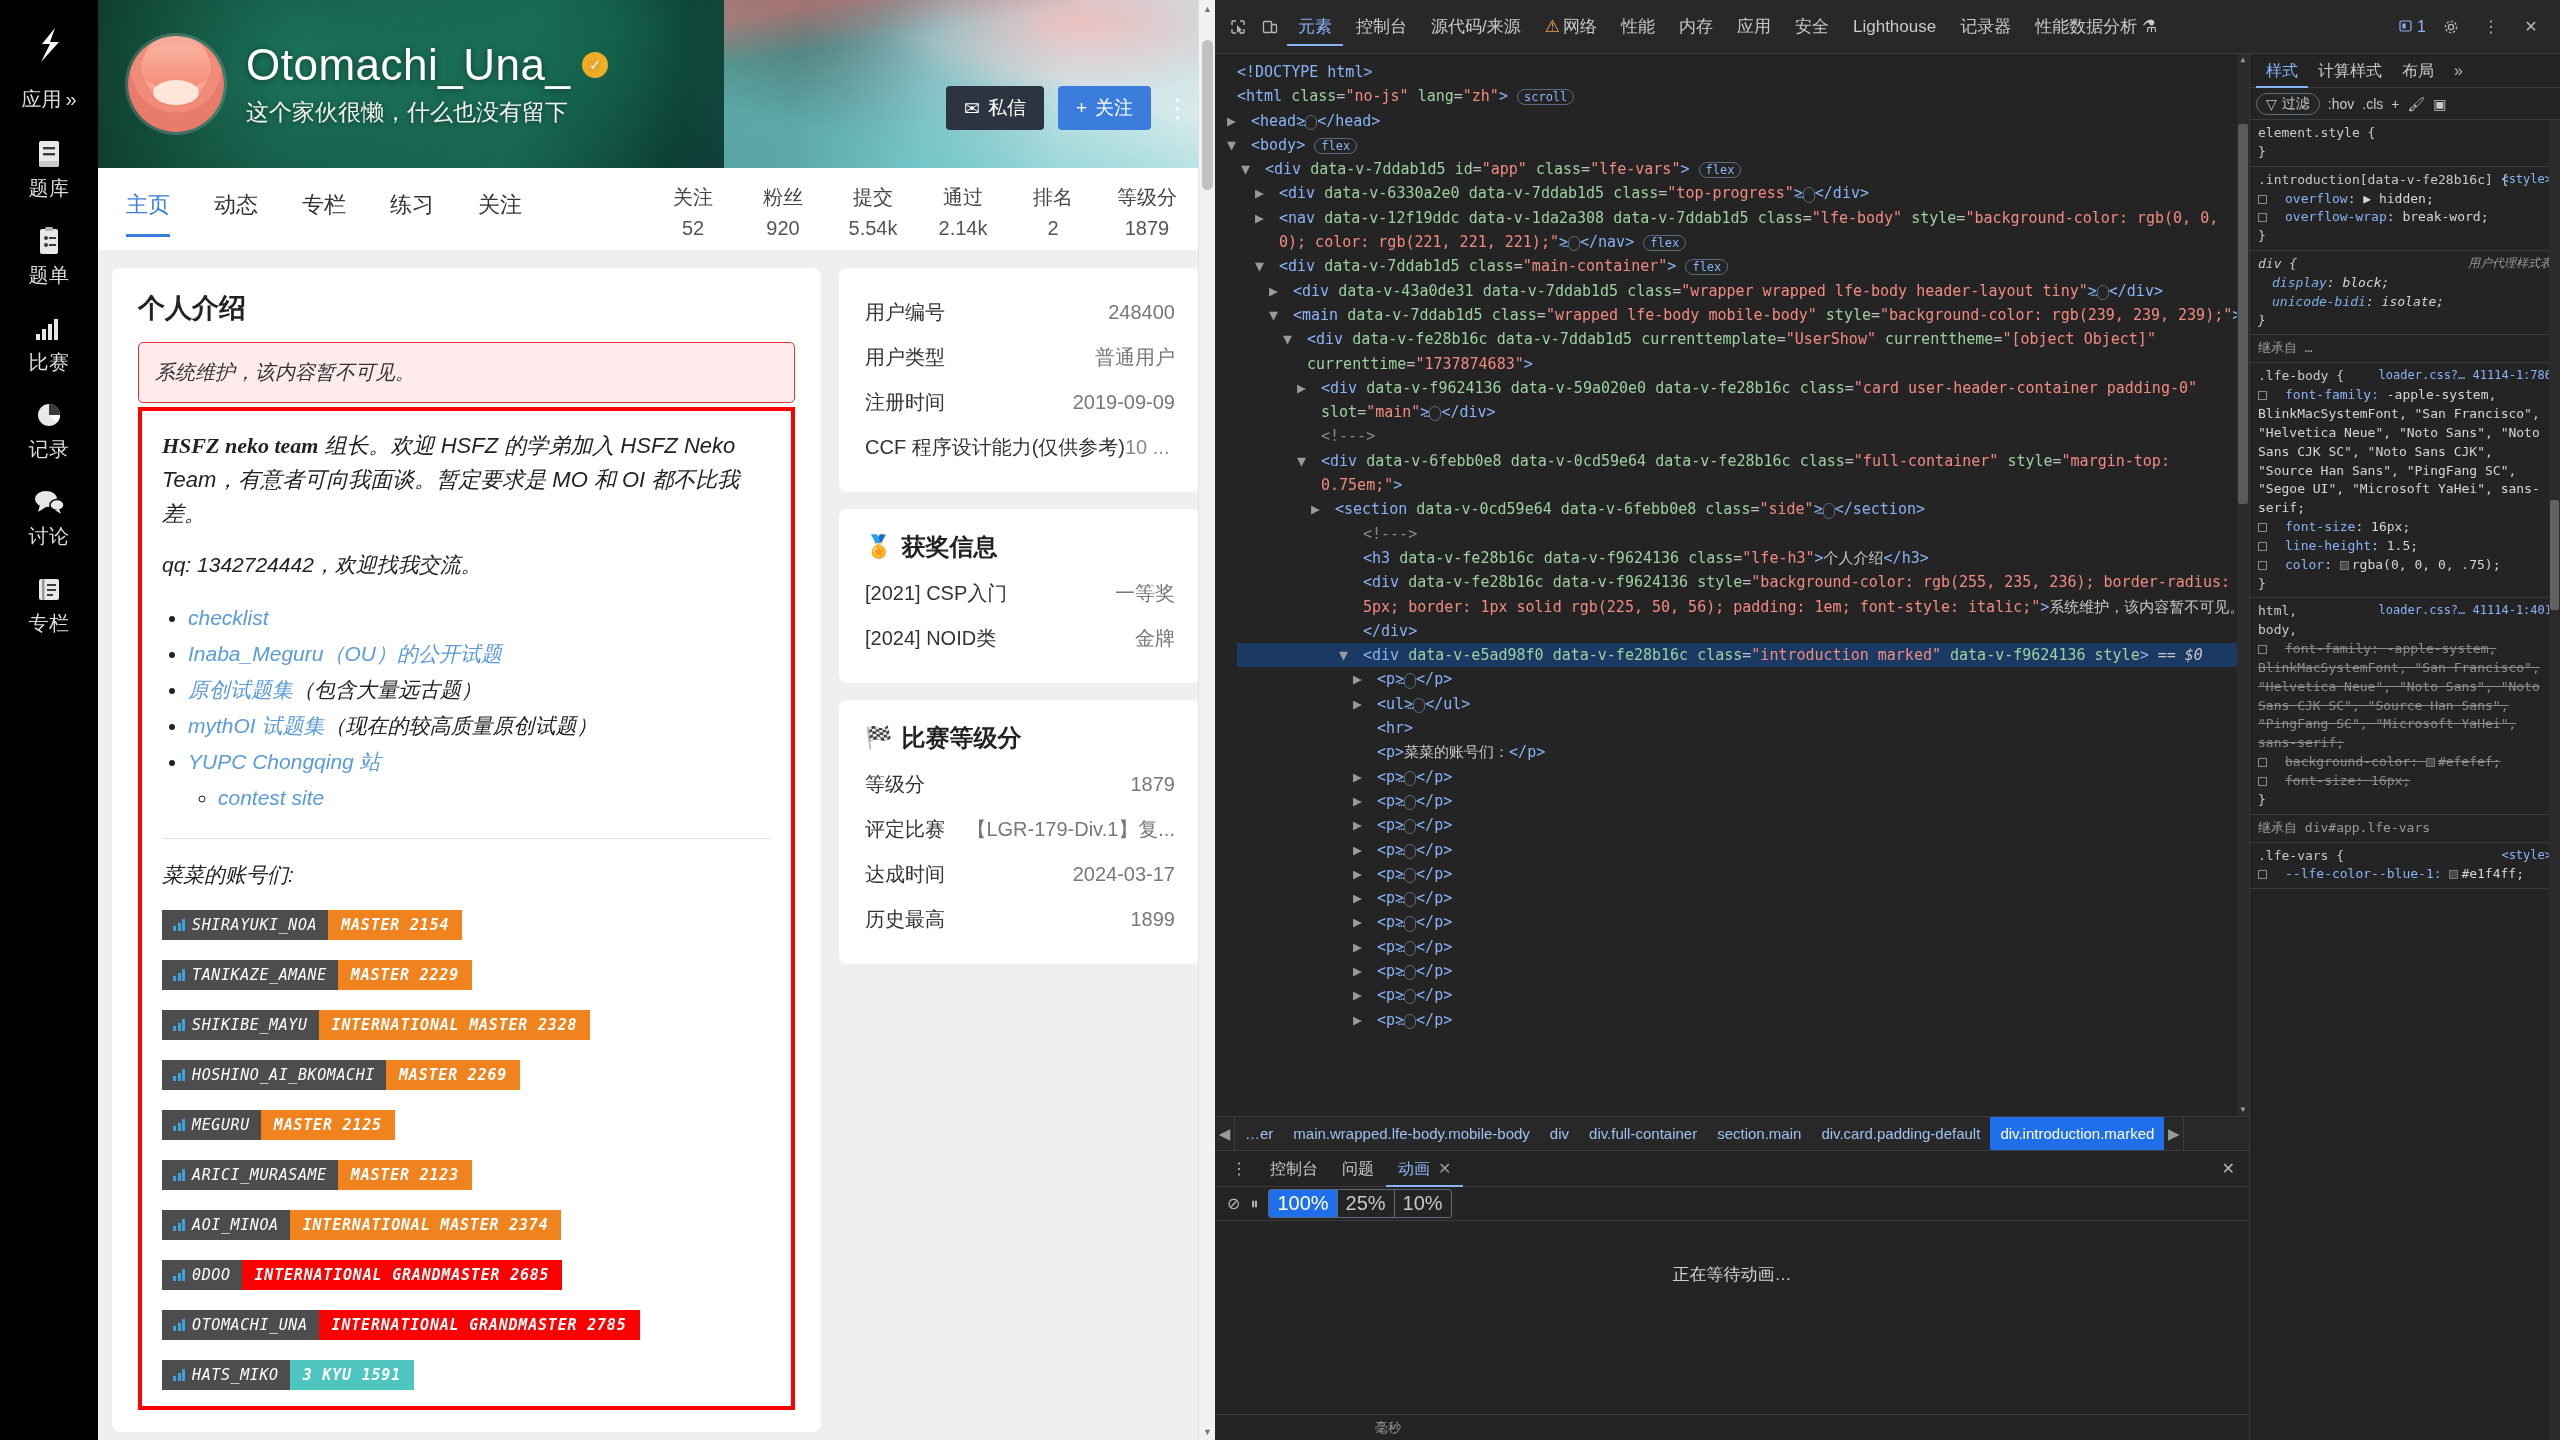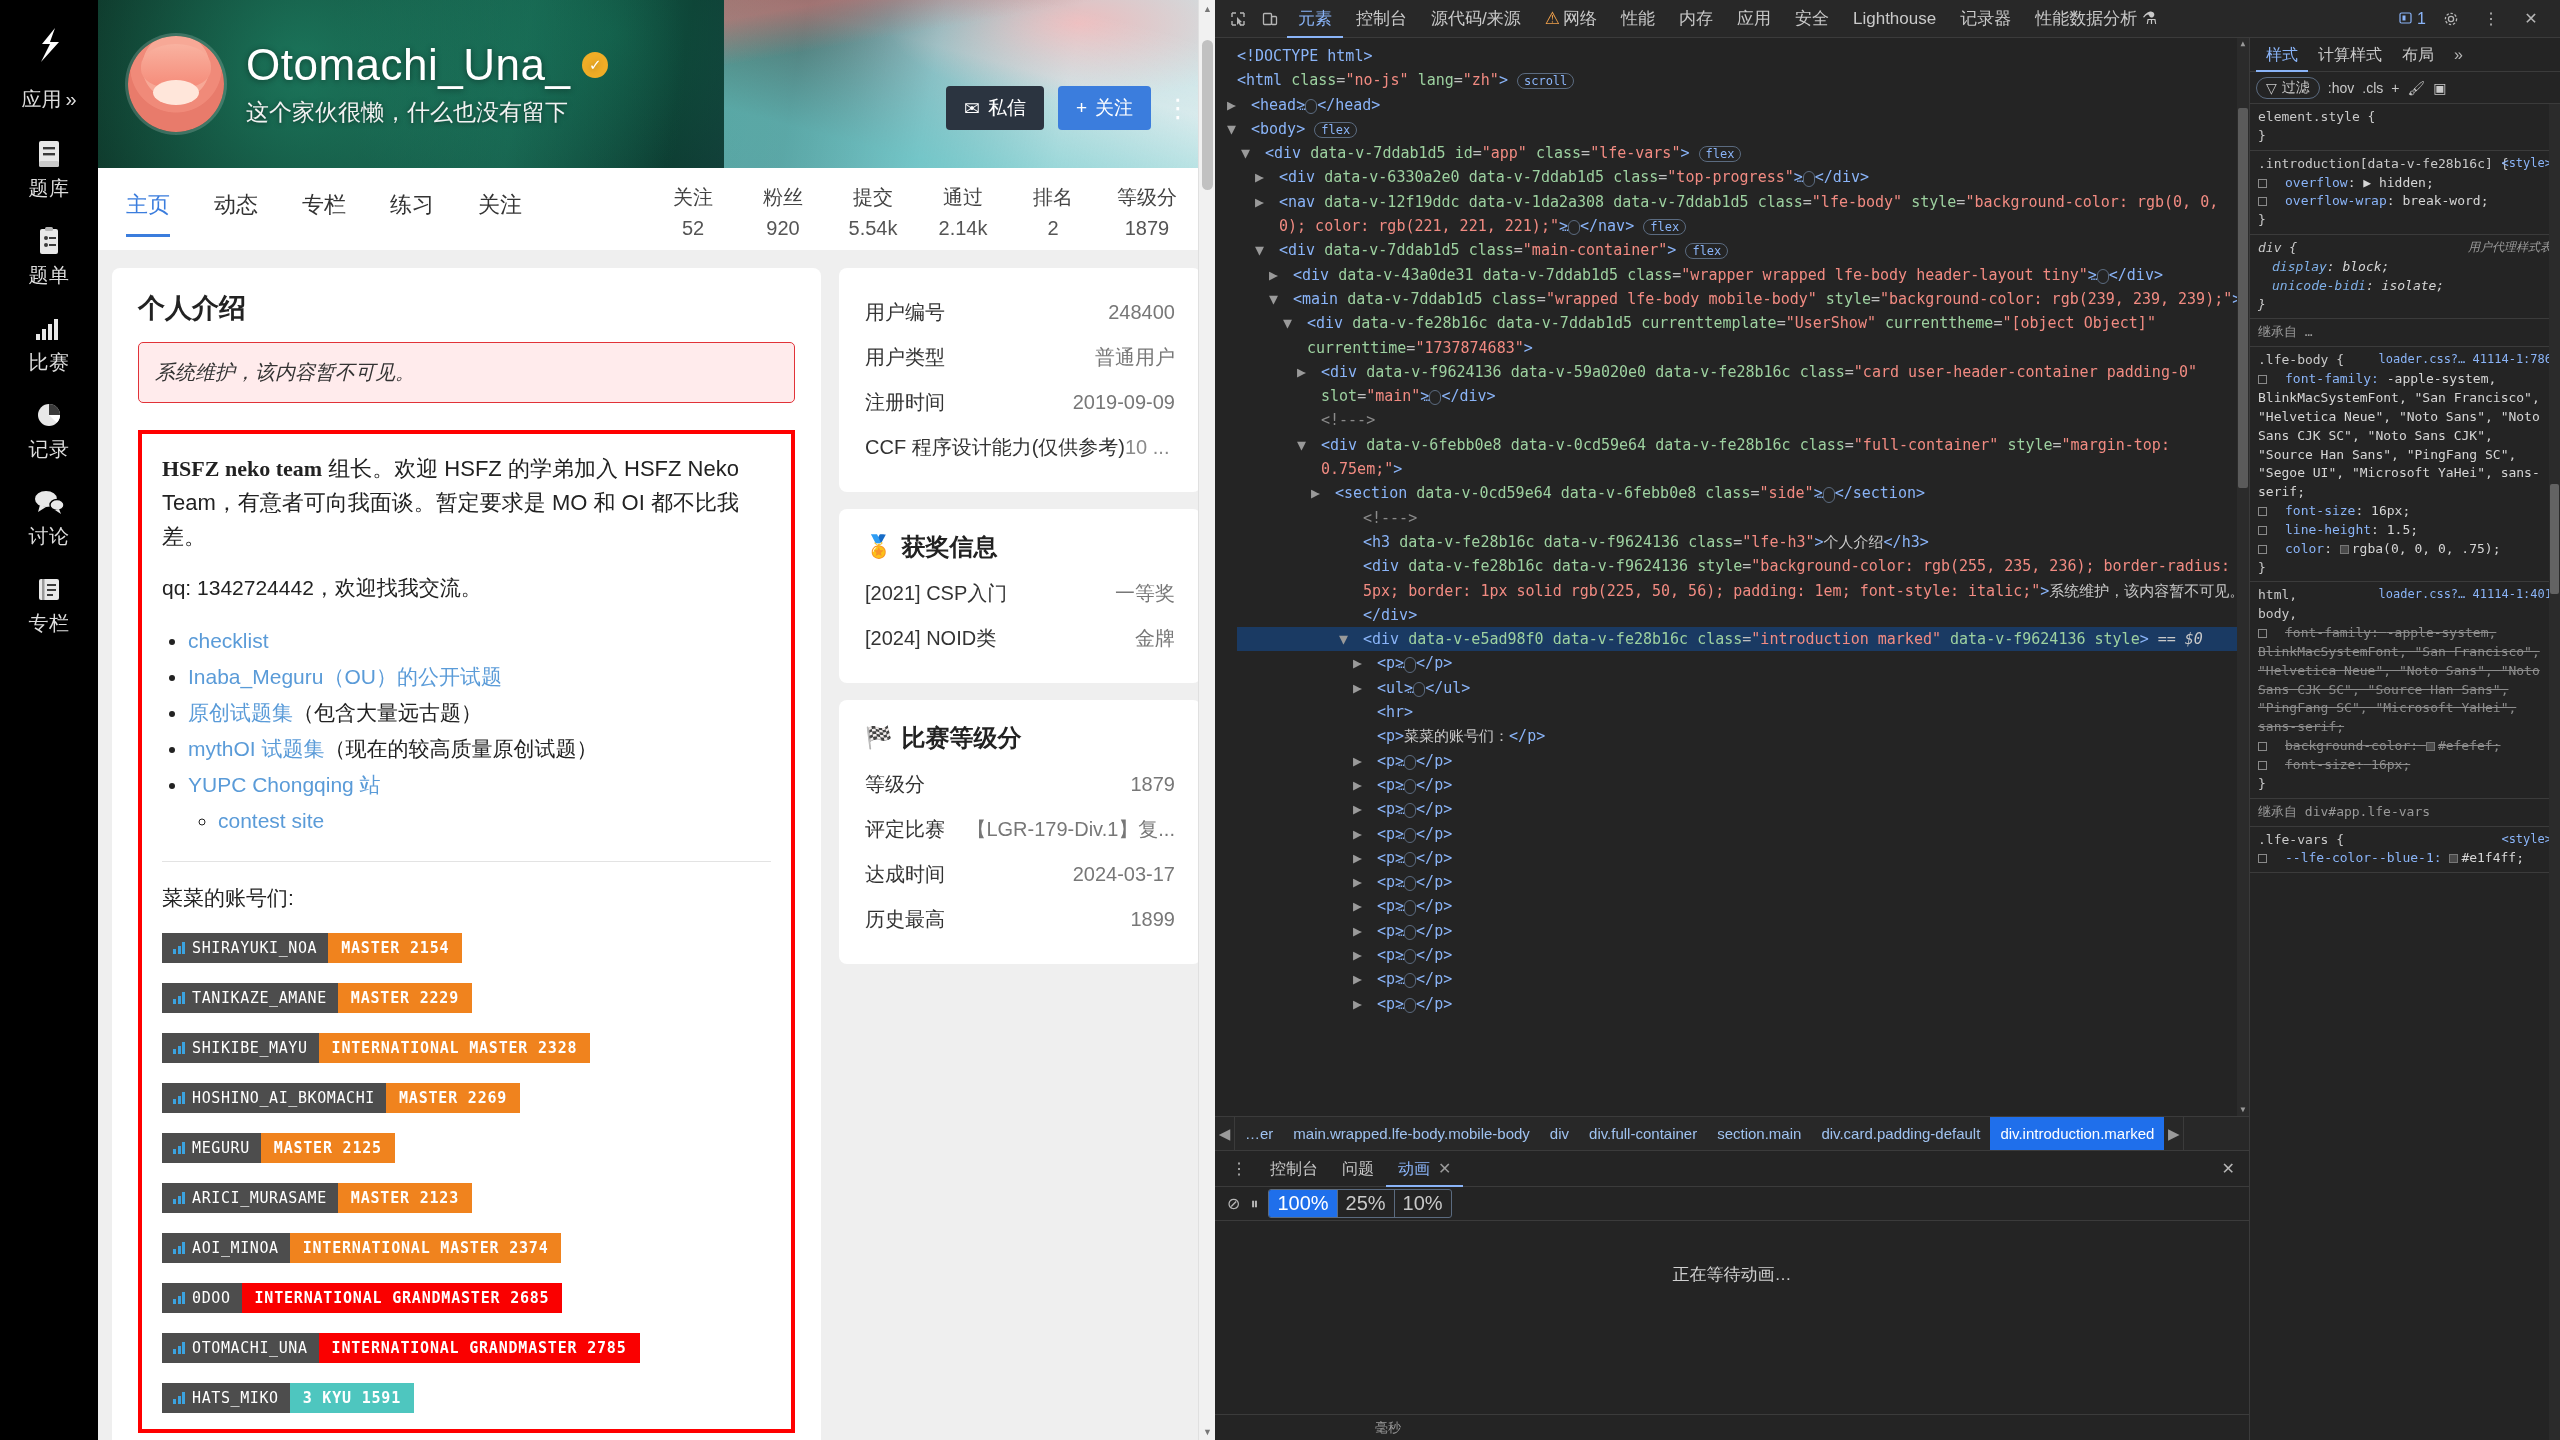--- a/index.html
+++ b/index.html
@@ -83,21 +83,21 @@
   
   .cols { display: flex; gap: 18px; padding: 18px 14px 0 14px; }
   .col-main { flex: 1 1 auto; min-width: 0; }
   .col-side { flex: 0 0 362px; }
   .card { background: #fff; border-radius: 8px; padding: 22px 26px; margin-bottom: 17px; }
   .card h3 { font-size: 27px; font-weight: 700; color: #222; margin-bottom: 16px; }
 
   .notice { background: #ffebec; border: 1px solid rgb(225,50,56); border-radius: 5px; padding: 16px; font-style: italic; font-size: 20px; color: #333; }
 
   
-  .intro-wrap { position: relative; margin-top: 27px; border: 4px solid #ff0000; padding: 18px 20px 16px 20px; min-height: 800px; }
+  .intro-wrap { position: relative; margin-top: 4px; border: 4px solid #ff0000; padding: 18px 20px 16px 20px; min-height: 800px; font-style: italic; }
   .intro p { font-size: 21px; line-height: 1.55; margin-bottom: 18px; color: #222; }
   .intro p.lead { font-size: 22px; }
   .intro b { font-family: "Liberation Serif", "DejaVu Serif", serif; font-weight: 700; }
   .intro ul { margin: 0 0 10px 26px; }
   .intro ul li { font-size: 21px; line-height: 1.72; color: #222; }
   .intro ul ul { margin-left: 30px; }
   .intro a { color: #5a9bd8; text-decoration: none; cursor: pointer; }
   .intro hr { border: none; border-top: 1px solid #e3e3e3; margin: 22px 0 20px; }
 
   .badges { display: flex; flex-direction: column; gap: 20px; margin-top: 14px; }
@@ -121,21 +121,21 @@
   .side-link { color: #3b7ddd; }
 
   
   .page-scroll { position: absolute; right: 0; top: 0; width: 17px; height: 1440px; background: #f1f1f1; border-left: 1px solid #e0e0e0; z-index: 9; }
   .page-scroll .thumb { position: absolute; left: 3px; top: 40px; width: 11px; height: 150px; background: #c1c1c1; border-radius: 6px; }
   .page-scroll .arr { position: absolute; left: 0; width: 17px; height: 17px; display: flex; align-items: center; justify-content: center; color: #777; font-size: 9px; }
   .page-scroll .arr.up { top: 0; } .page-scroll .arr.dn { bottom: 0; }
 
   
   .devtools { width: 1345px; height: 1440px; background: #242424; color: #cfcfcf; display: flex; flex-direction: column; font-family: "Liberation Sans", sans-serif; }
-  .dt-top { height: 38px; background: #282828; border-bottom: 1px solid #3b3b3b; display: flex; align-items: center; padding: 0 8px; gap: 2px; }
+  .dt-top { height: 54px; background: #282828; border-bottom: 1px solid #3b3b3b; display: flex; align-items: center; padding: 0 8px; gap: 2px; }
   .dt-ico { width: 30px; height: 28px; display: flex; align-items: center; justify-content: center; color: #b6b6b6; cursor: pointer; }
   .dt-tab { font-size: 17px; color: #c9c9c9; padding: 0 11px; height: 38px; line-height: 38px; cursor: pointer; white-space: nowrap; }
   .dt-tab.active { color: #8ab4f8; box-shadow: inset 0 -2px 0 #8ab4f8; }
   .dt-tab .warn { color: #f0a04b; margin-right: 3px; }
   .dt-top-right { margin-left: auto; display: flex; align-items: center; gap: 10px; padding-right: 6px; }
   .dt-badge { display: inline-flex; align-items: center; gap: 5px; color: #8ab4f8; font-size: 16px; cursor: pointer; }
 
   .dt-main { flex: 1; display: flex; min-height: 0; }
   .dt-left { flex: 1; min-width: 0; display: flex; flex-direction: column; border-right: 1px solid #3b3b3b; }
   .dom {

